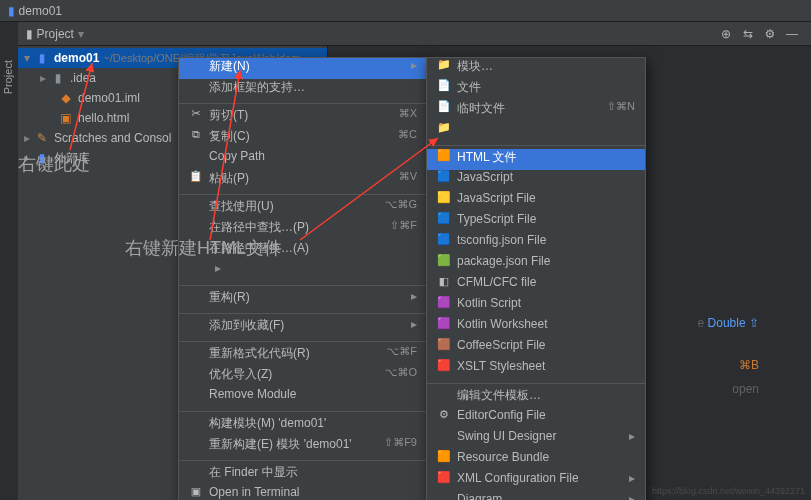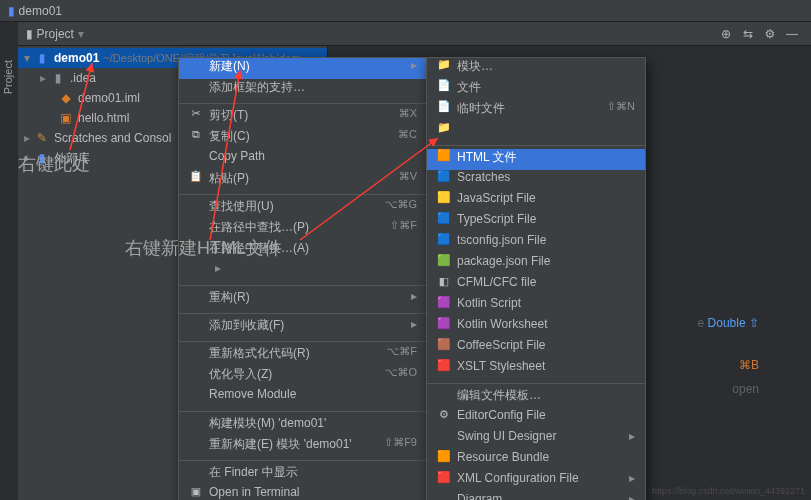--- a/index.html
+++ b/index.html
@@ -214,21 +214,21 @@
     <div class="menu-item">
       <span class="mic">📁</span>
     </div>
     <div class="sep"></div>
     <div class="menu-item hi">
       <span class="mic">🟧</span>
       <span class="mlabel">HTML 文件</span>
     </div>
     <div class="menu-item">
       <span class="mic">🟦</span>
-      <span class="mlabel">Scratches</span>
+      <span class="mlabel">JavaScript</span>
     </div>
     <div class="menu-item">
       <span class="mic">🟨</span>
       <span class="mlabel">JavaScript File</span>
     </div>
     <div class="menu-item">
       <span class="mic">🟦</span>
       <span class="mlabel">TypeScript File</span>
     </div>
     <div class="menu-item">

